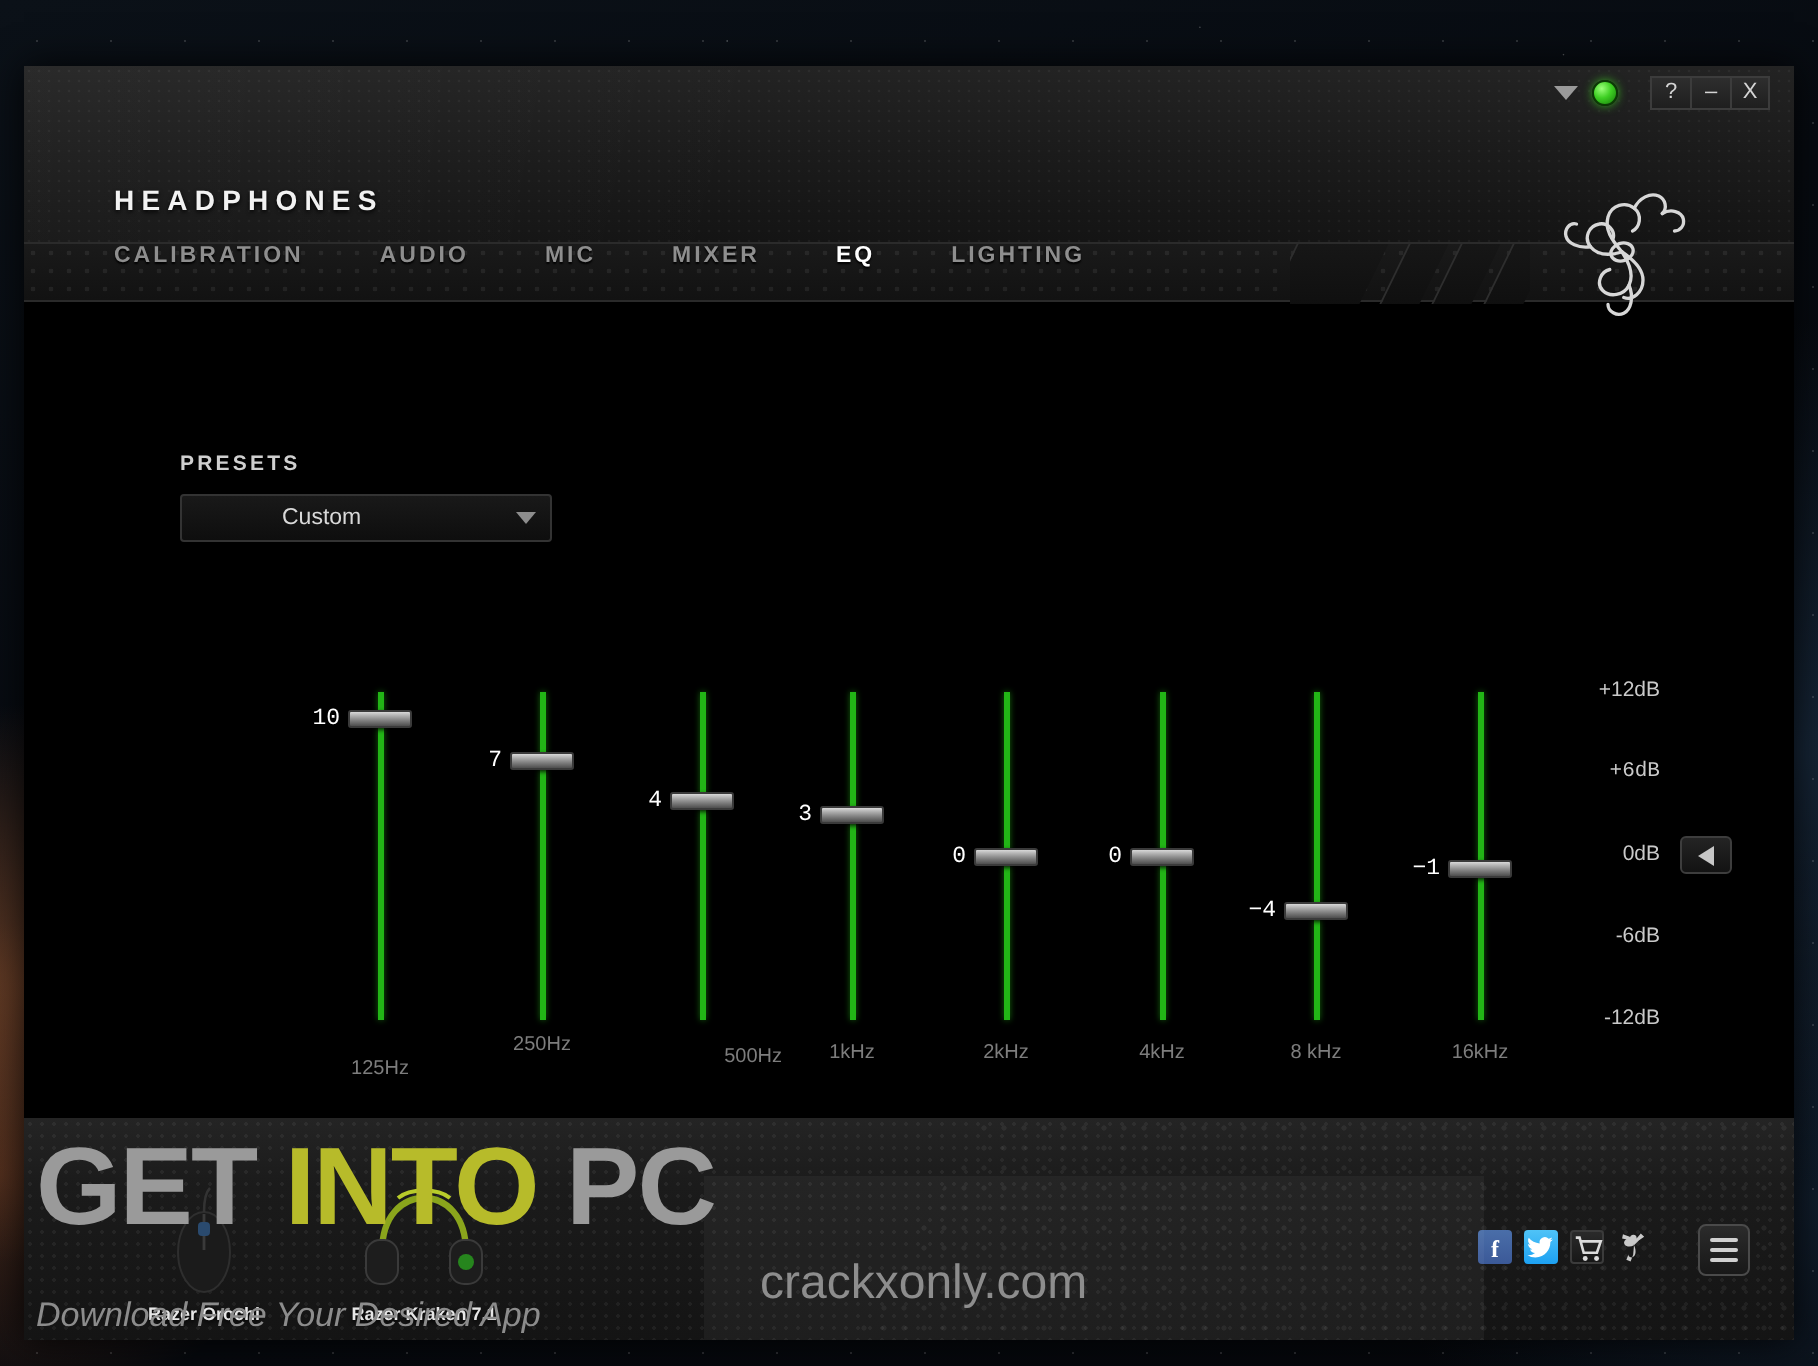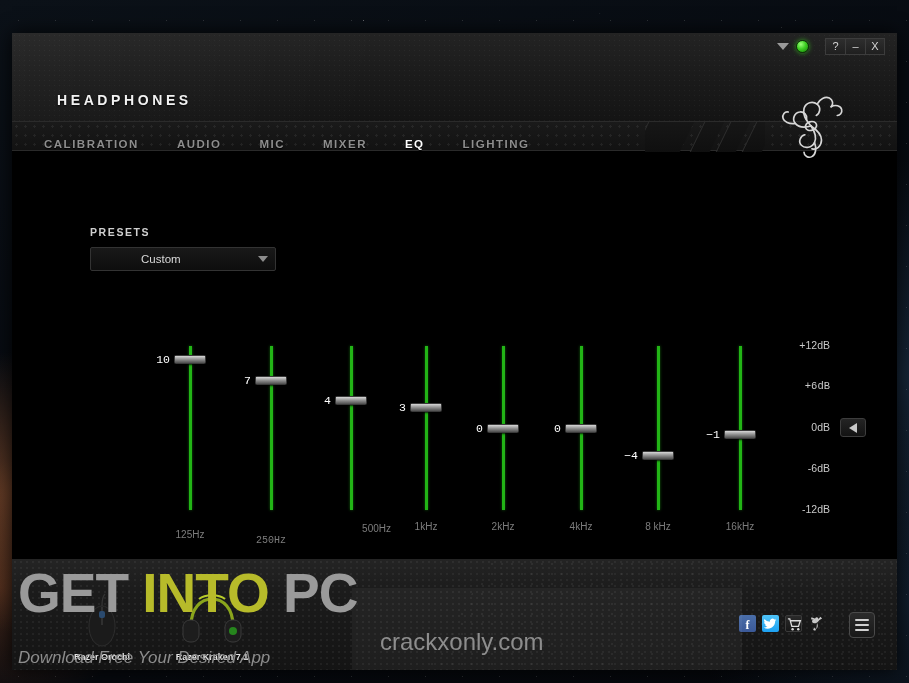--- a/index.html
+++ b/index.html
@@ -119,22 +119,22 @@
   .hexpattern{
     position:absolute; inset:0;
     background-image:
       radial-gradient(circle, rgba(255,255,255,.075) 1.1px, transparent 1.3px);
     background-size:9px 9px;
     background-position:0 0, 4.5px 4.5px;
     opacity:.85;
   }
   .tabs{
     position:relative; height:100%;
-    display:flex; align-items:flex-end; z-index:3;
-    padding-left:32px;
+    display:flex; align-items:flex-start; z-index:3;
+    padding-left:45px;
   }
   .tab{
     color:#8e8e8e; font-size:11.5px; letter-spacing:1.5px;
     font-weight:bold; cursor:pointer; white-space:nowrap;
     margin-right:38px;
     text-shadow:0 1px 1px #000;
   }
   .tab.active{ color:#ffffff; }
 
   .slashes{
@@ -386,21 +386,21 @@
         <div class="slider" style="left: 148px; top: 195px;">
           <div class="track"></div>
           <div class="handle" style="top: 9.16667px;"></div>
           <div class="handle-val" style="top: 7.16667px;">10</div>
           <div class="freq-label" style="top: 183px;">125Hz</div>
         </div>
         <div class="slider" style="left: 229px; top: 195px;">
           <div class="track"></div>
           <div class="handle" style="top: 29.6667px;"></div>
           <div class="handle-val" style="top: 27.6667px;">7</div>
-          <div class="freq-label" style="top: 189px; font-family: Liberation Mono, monospace;">250Hz</div>
+          <div class="freq-label" style="top: 171px;">250Hz</div>
         </div>
         <div class="slider" style="left: 309px; top: 195px;">
           <div class="track"></div>
           <div class="handle" style="top: 50.1667px;"></div>
           <div class="handle-val" style="top: 48.1667px;">4</div>
           <div class="freq-label" style="top: 177px; text-align: right;">500Hz</div>
         </div>
         <div class="slider" style="left: 384px; top: 195px;">
           <div class="track"></div>
           <div class="handle" style="top: 57px;"></div>

